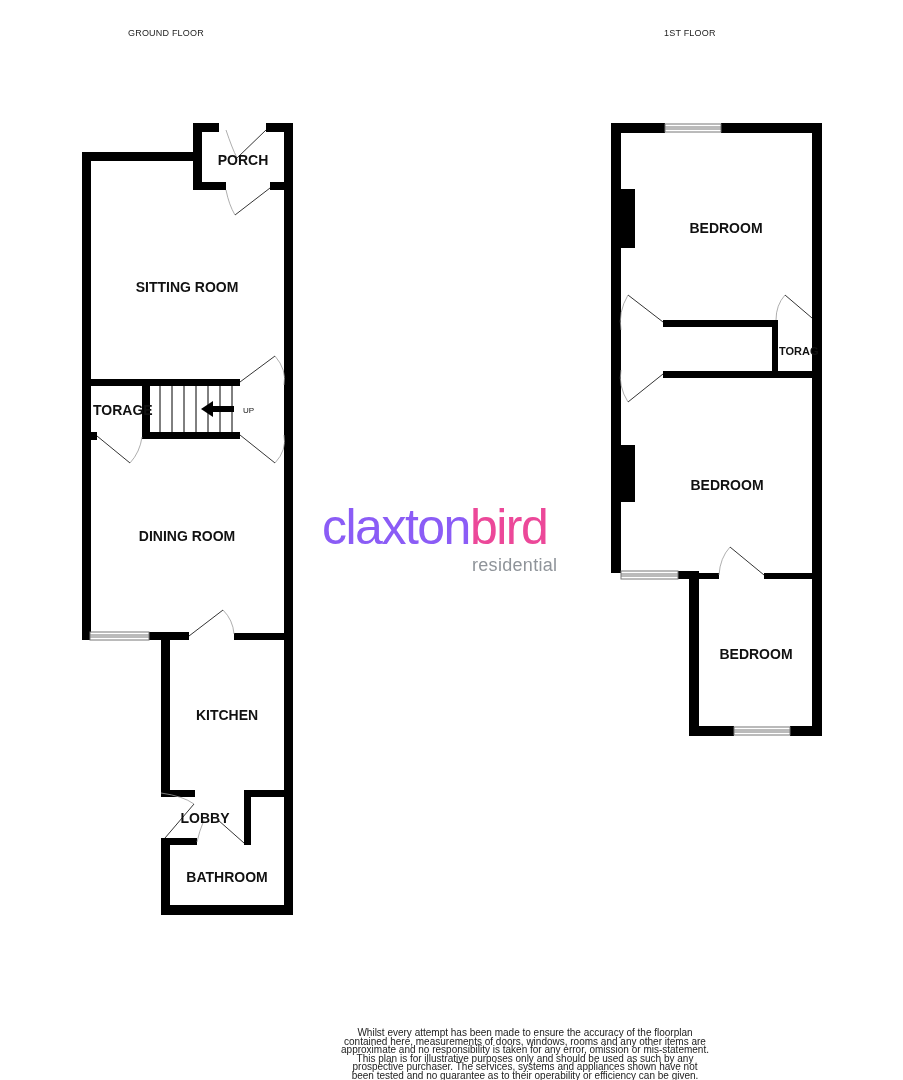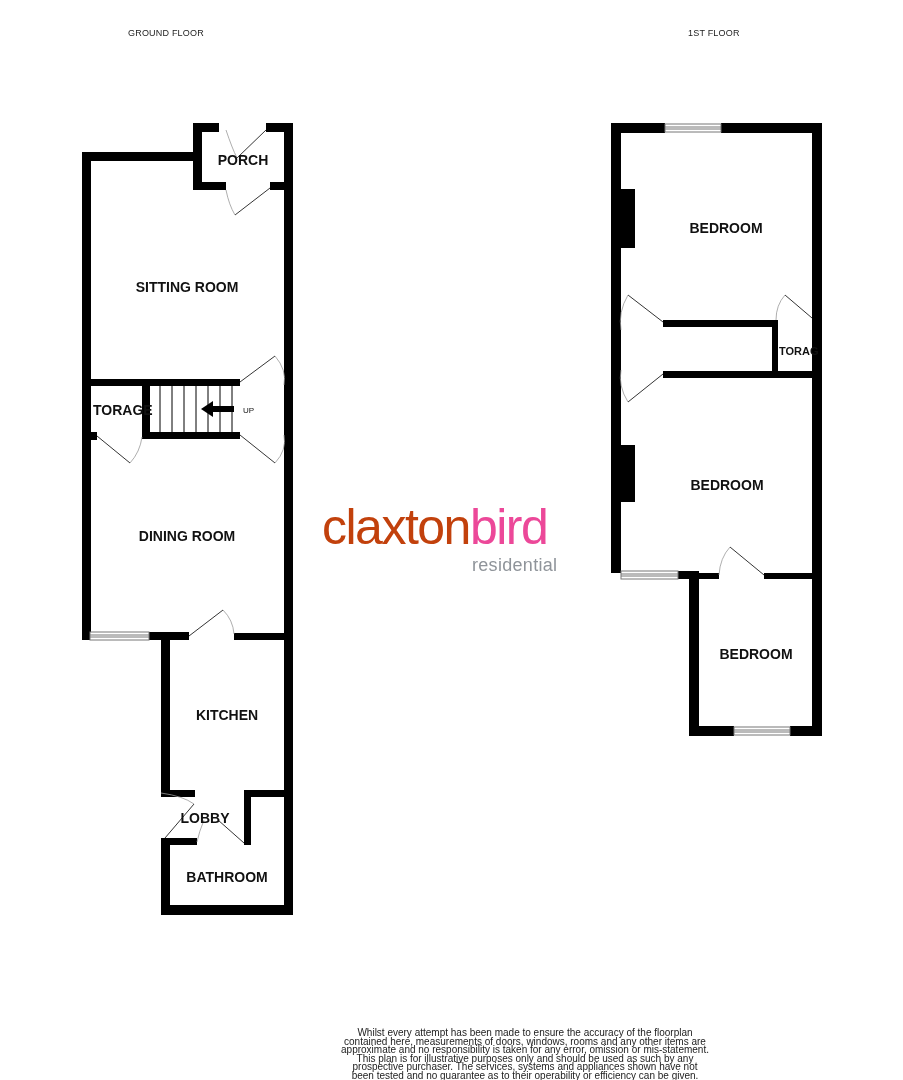--- a/index.html
+++ b/index.html
@@ -1,25 +1,25 @@
 <!DOCTYPE html>
 <html><head>
   <meta charset="utf-8">
   <style>
     html, body { margin: 0; padding: 0; background: #ffffff; }
     body { width: 903px; height: 1080px; position: relative; overflow: hidden; font-family: "Liberation Sans", sans-serif; }
     .floor-title { position: absolute; top: 28px; font-size: 9px; color: #222; letter-spacing: 0.2px; text-align: center; }
     #gf-title { left: 128px; }
-    #ff-title { left: 688px; }
+    #ff-title { left: 664px; }
     svg#plan { position: absolute; left: 0; top: 0; }
     .room-label { font-family: "Liberation Sans", sans-serif; font-weight: bold; font-size: 14px; fill: #111; }
     .small-label { font-family: "Liberation Sans", sans-serif; font-size: 8px; fill: #111; }
     .logo { position: absolute; left: 322px; top: 500px; width: 260px; }
     .logo-main { font-family: "Liberation Sans", sans-serif; font-size: 50px; letter-spacing: -1.5px; line-height: 54px; }
-    .logo-a { color: #c2410c; }
+    .logo-a { color: #8b5cf6; }
     .logo-b { color: #ec4899; }
     .logo-sub { font-family: "Liberation Sans", sans-serif; font-size: 18px; color: #8f949a; position: absolute; left: 150px; top: 55px; letter-spacing: 0.3px; }
     .disclaimer { position: absolute; left: 340px; top: 1029px; width: 370px; font-size: 10px; line-height: 8.6px; text-align: center; color: #222; }
   </style>
 </head>
 <body>
 
 <div class="floor-title" id="gf-title">GROUND FLOOR</div>
 <div class="floor-title" id="ff-title">1ST FLOOR</div>
 

